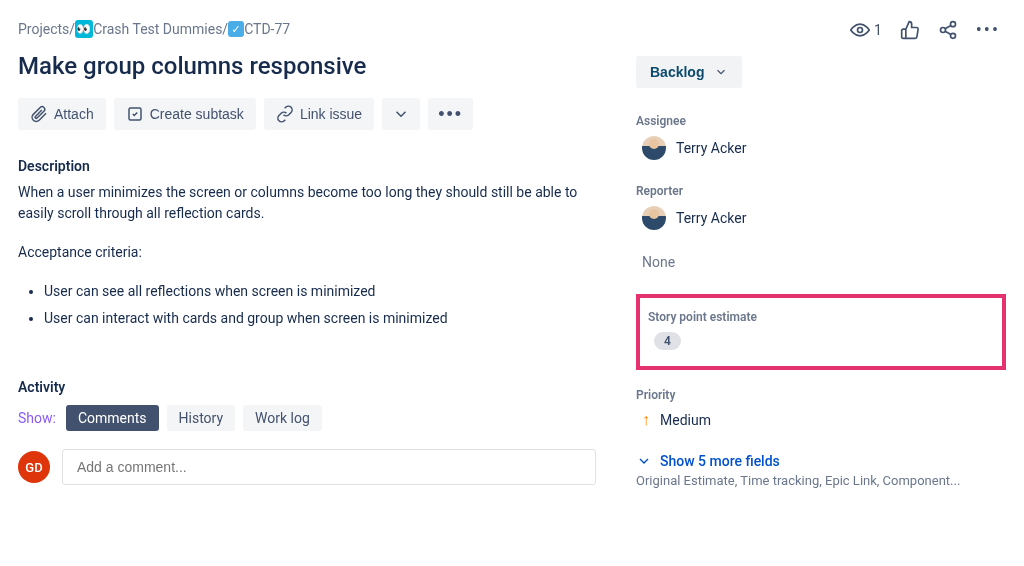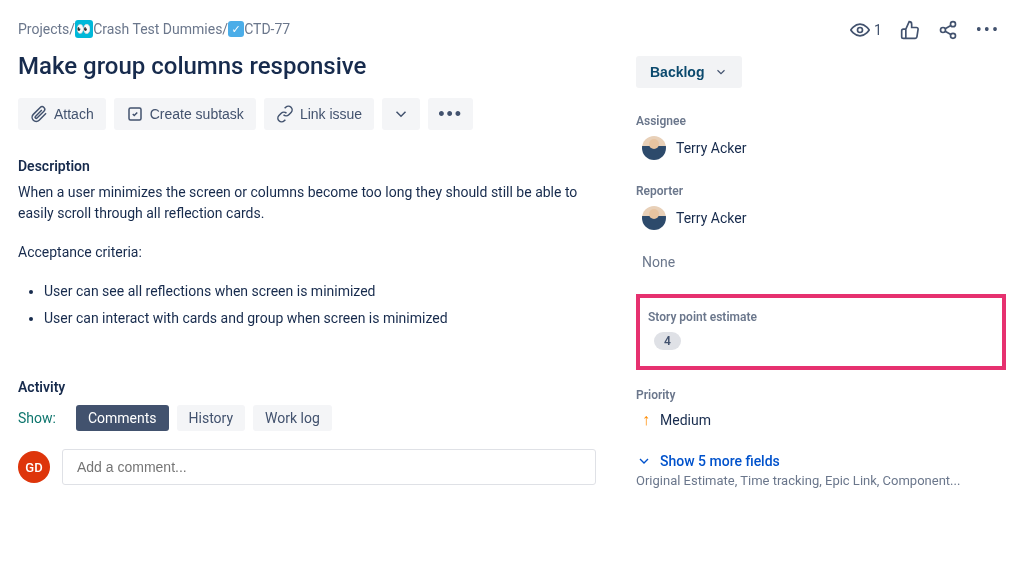--- a/index.html
+++ b/index.html
@@ -101,21 +101,21 @@
   .desc-text ul { padding-left: 26px; margin-top: 6px; }
   .desc-text li { margin-bottom: 6px; }
 
   .activity { margin-top: 50px; }
   .activity-tabs {
     display: flex;
     align-items: center;
     gap: 8px;
     margin-top: 10px;
   }
-  .show-label { color: #0f766e; margin-right: 12px; }
+  .show-label { color: #8b5cf6; margin-right: 2px; }
   .tab {
     background: #F4F5F7;
     padding: 5px 12px;
     border-radius: 3px;
     font-size: 14px;
     color: #42526E;
     cursor: pointer;
   }
   .tab.active {
     background: #42526E;

